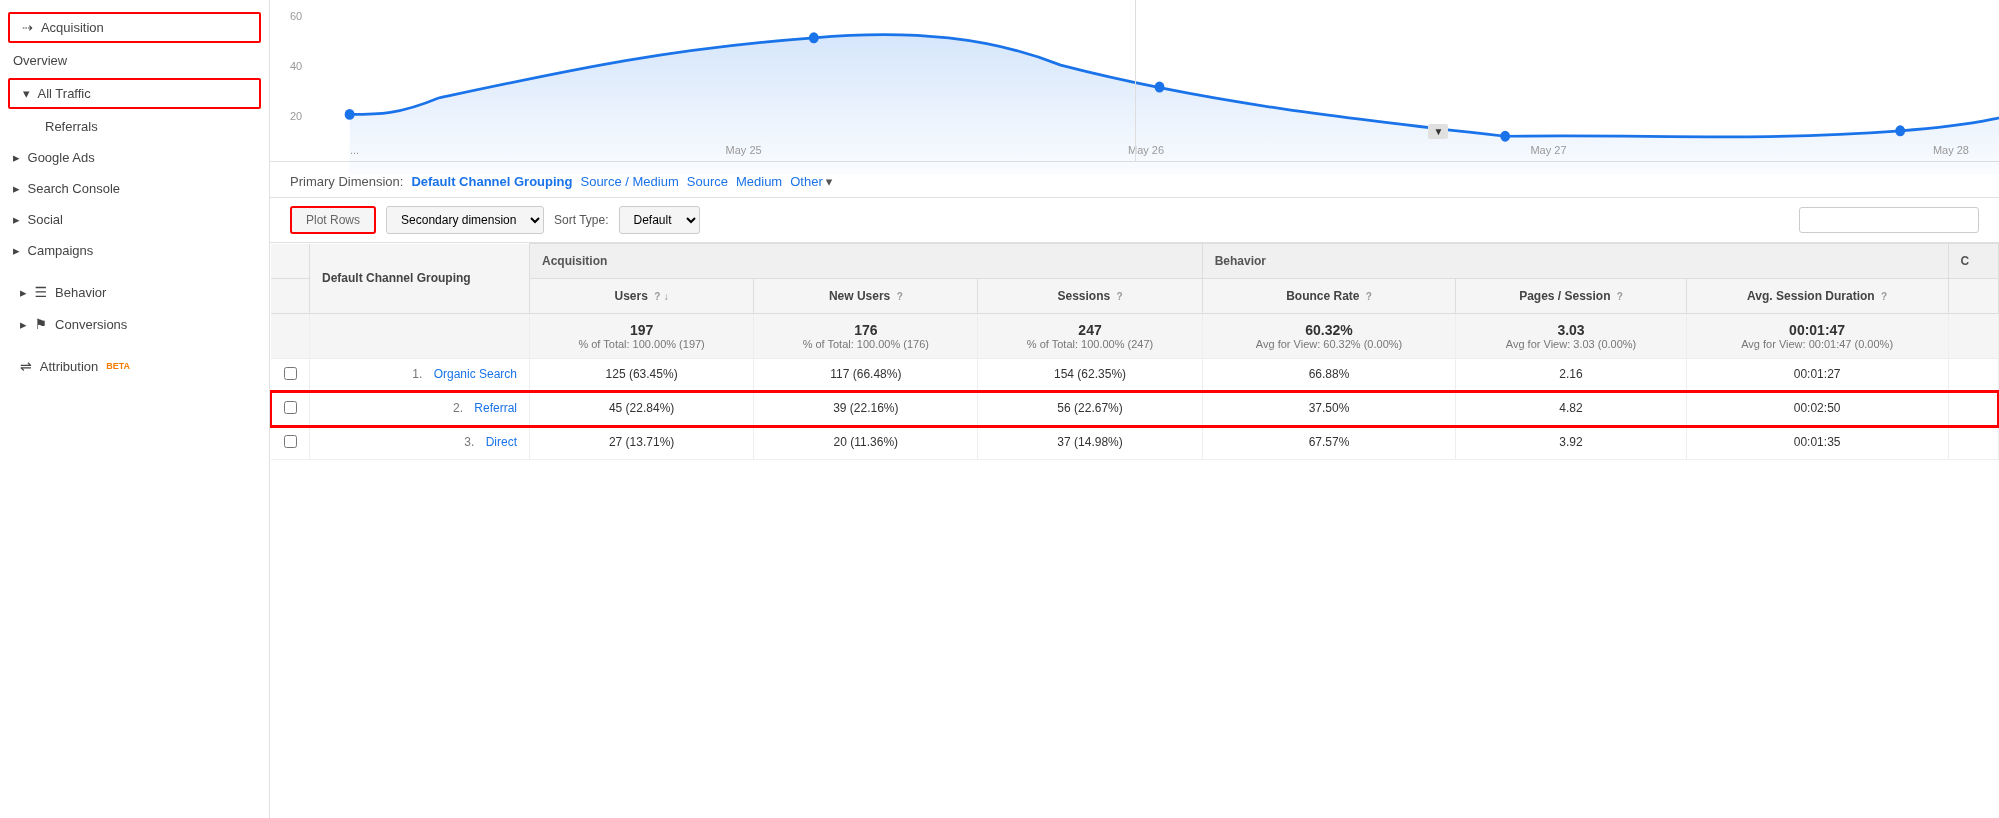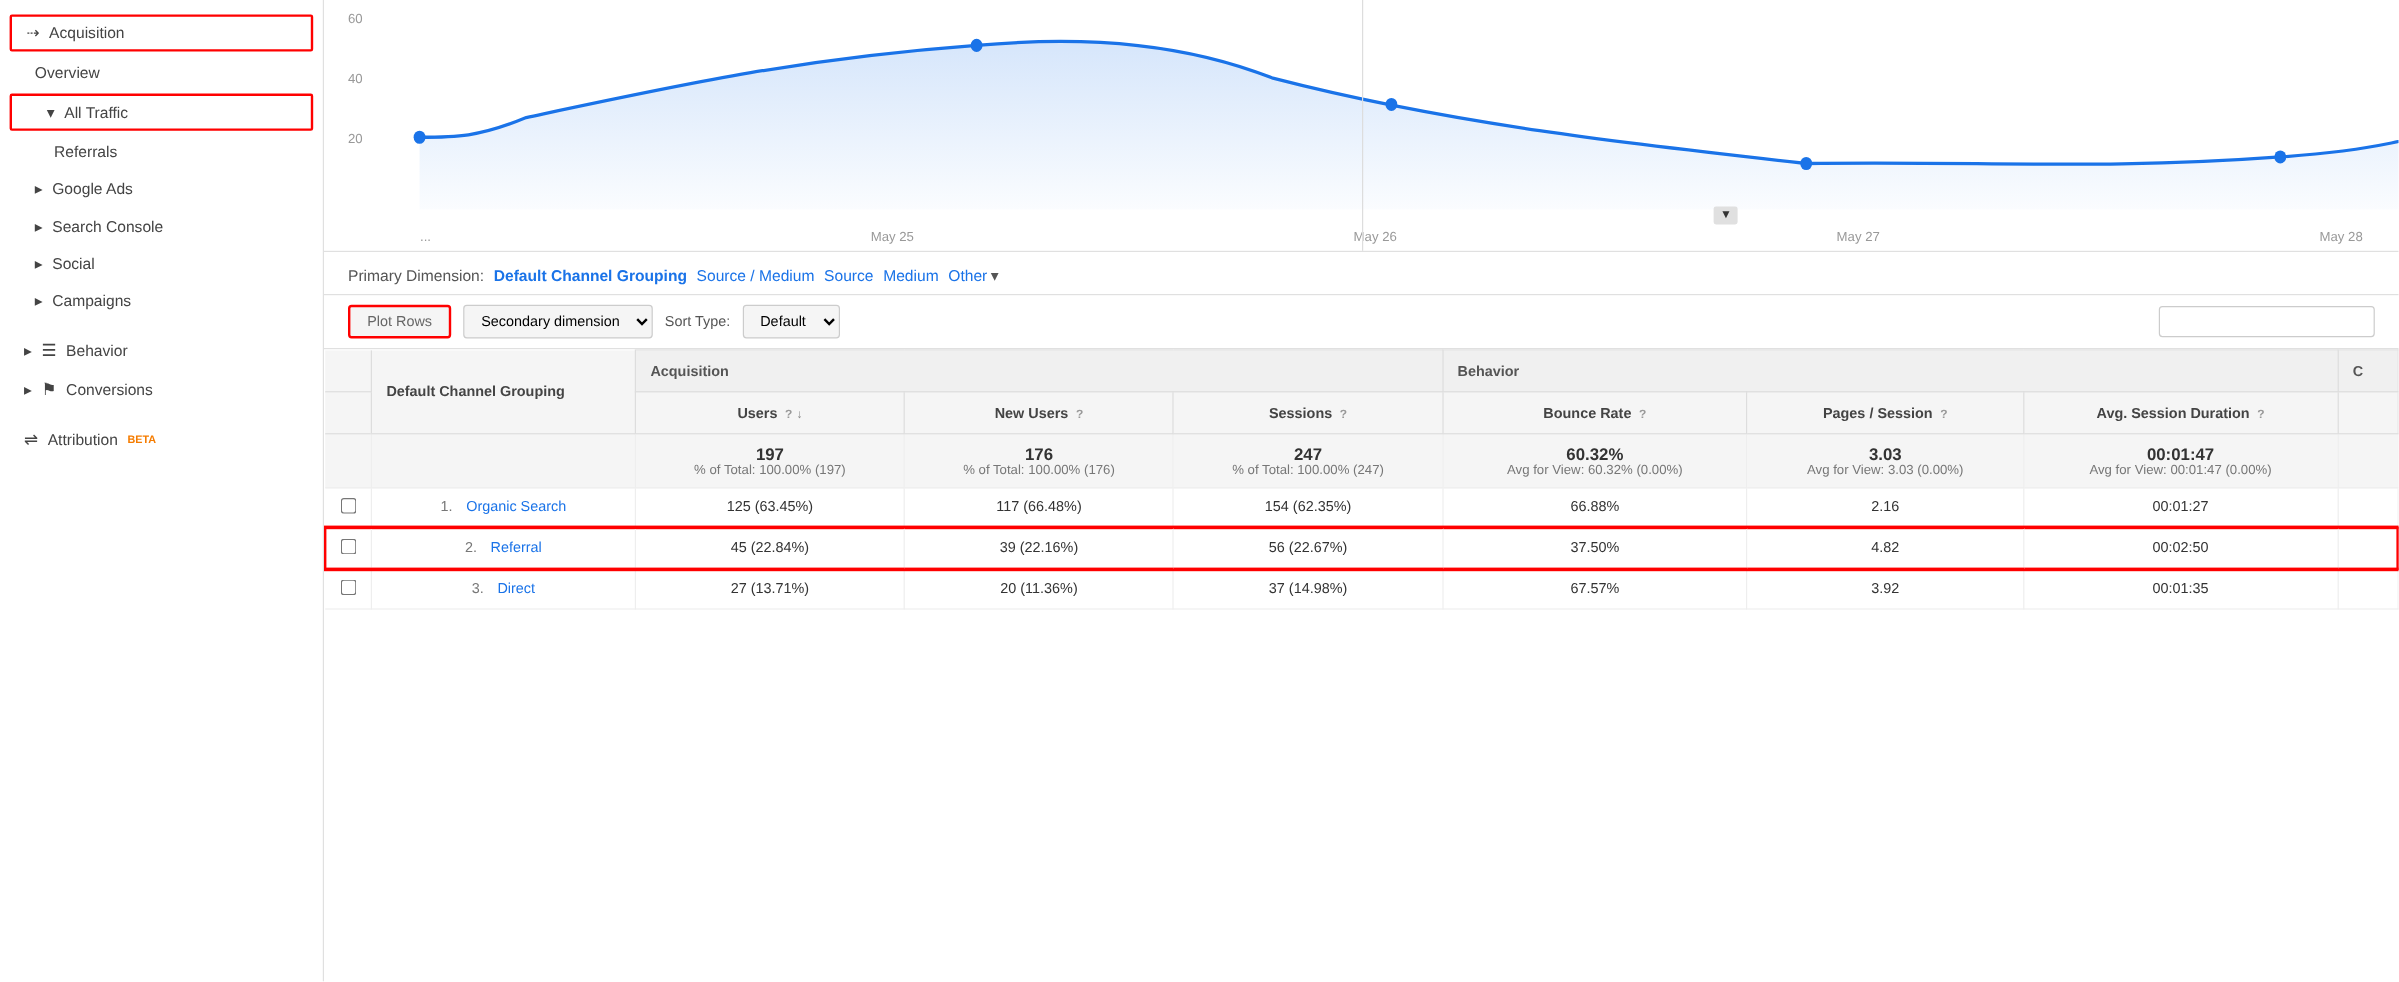--- a/index.html
+++ b/index.html
@@ -22,40 +22,40 @@
       gap: 8px;
       color: #444;
     }
     .sidebar-item.active { color: #1a73e8; font-weight: bold; }
     .sidebar-item.highlighted {
       border: 2px solid red;
       margin: 2px 8px;
       border-radius: 2px;
       padding: 6px 12px;
     }
-    .sidebar-item.sub { padding-left: 29px; }
+    .sidebar-item.sub { padding-left: 13px; }
     .sidebar-item.sub2 { padding-left: 45px; }
     .beta-badge {
       font-size: 9px;
       color: #f57c00;
       font-weight: bold;
       vertical-align: super;
     }
 
     
     .main {
       flex: 1;
       display: flex;
       flex-direction: column;
       overflow: hidden;
     }
 
     
     .chart-area {
-      height: 210px;
+      height: 162px;
       position: relative;
       background: #fff;
       border-bottom: 1px solid #e0e0e0;
       padding: 0 20px;
     }
 
     .chart-y-labels {
       position: absolute;
       left: 20px;
       top: 10px;
@@ -157,21 +157,21 @@
       color: #555;
       border-top: 1px solid #ddd;
     }
     td {
       padding: 8px 12px;
       border-bottom: 1px solid #eee;
       border-right: 1px solid #eee;
       text-align: center;
       vertical-align: top;
     }
-    td.left { text-align: center; }
+    td.left { text-align: right; }
     .link-blue { color: #1a73e8; cursor: pointer; }
     .sub-text { font-size: 11px; color: #777; }
     .bold-num { font-weight: bold; font-size: 14px; }
     .checkbox-cell { width: 30px; text-align: center; }
     .channel-cell { width: 220px; text-align: left; }
 
     .sort-icon { font-size: 10px; color: #888; }
     .help-icon { font-size: 10px; color: #999; cursor: help; margin-left: 3px; }
 
     

